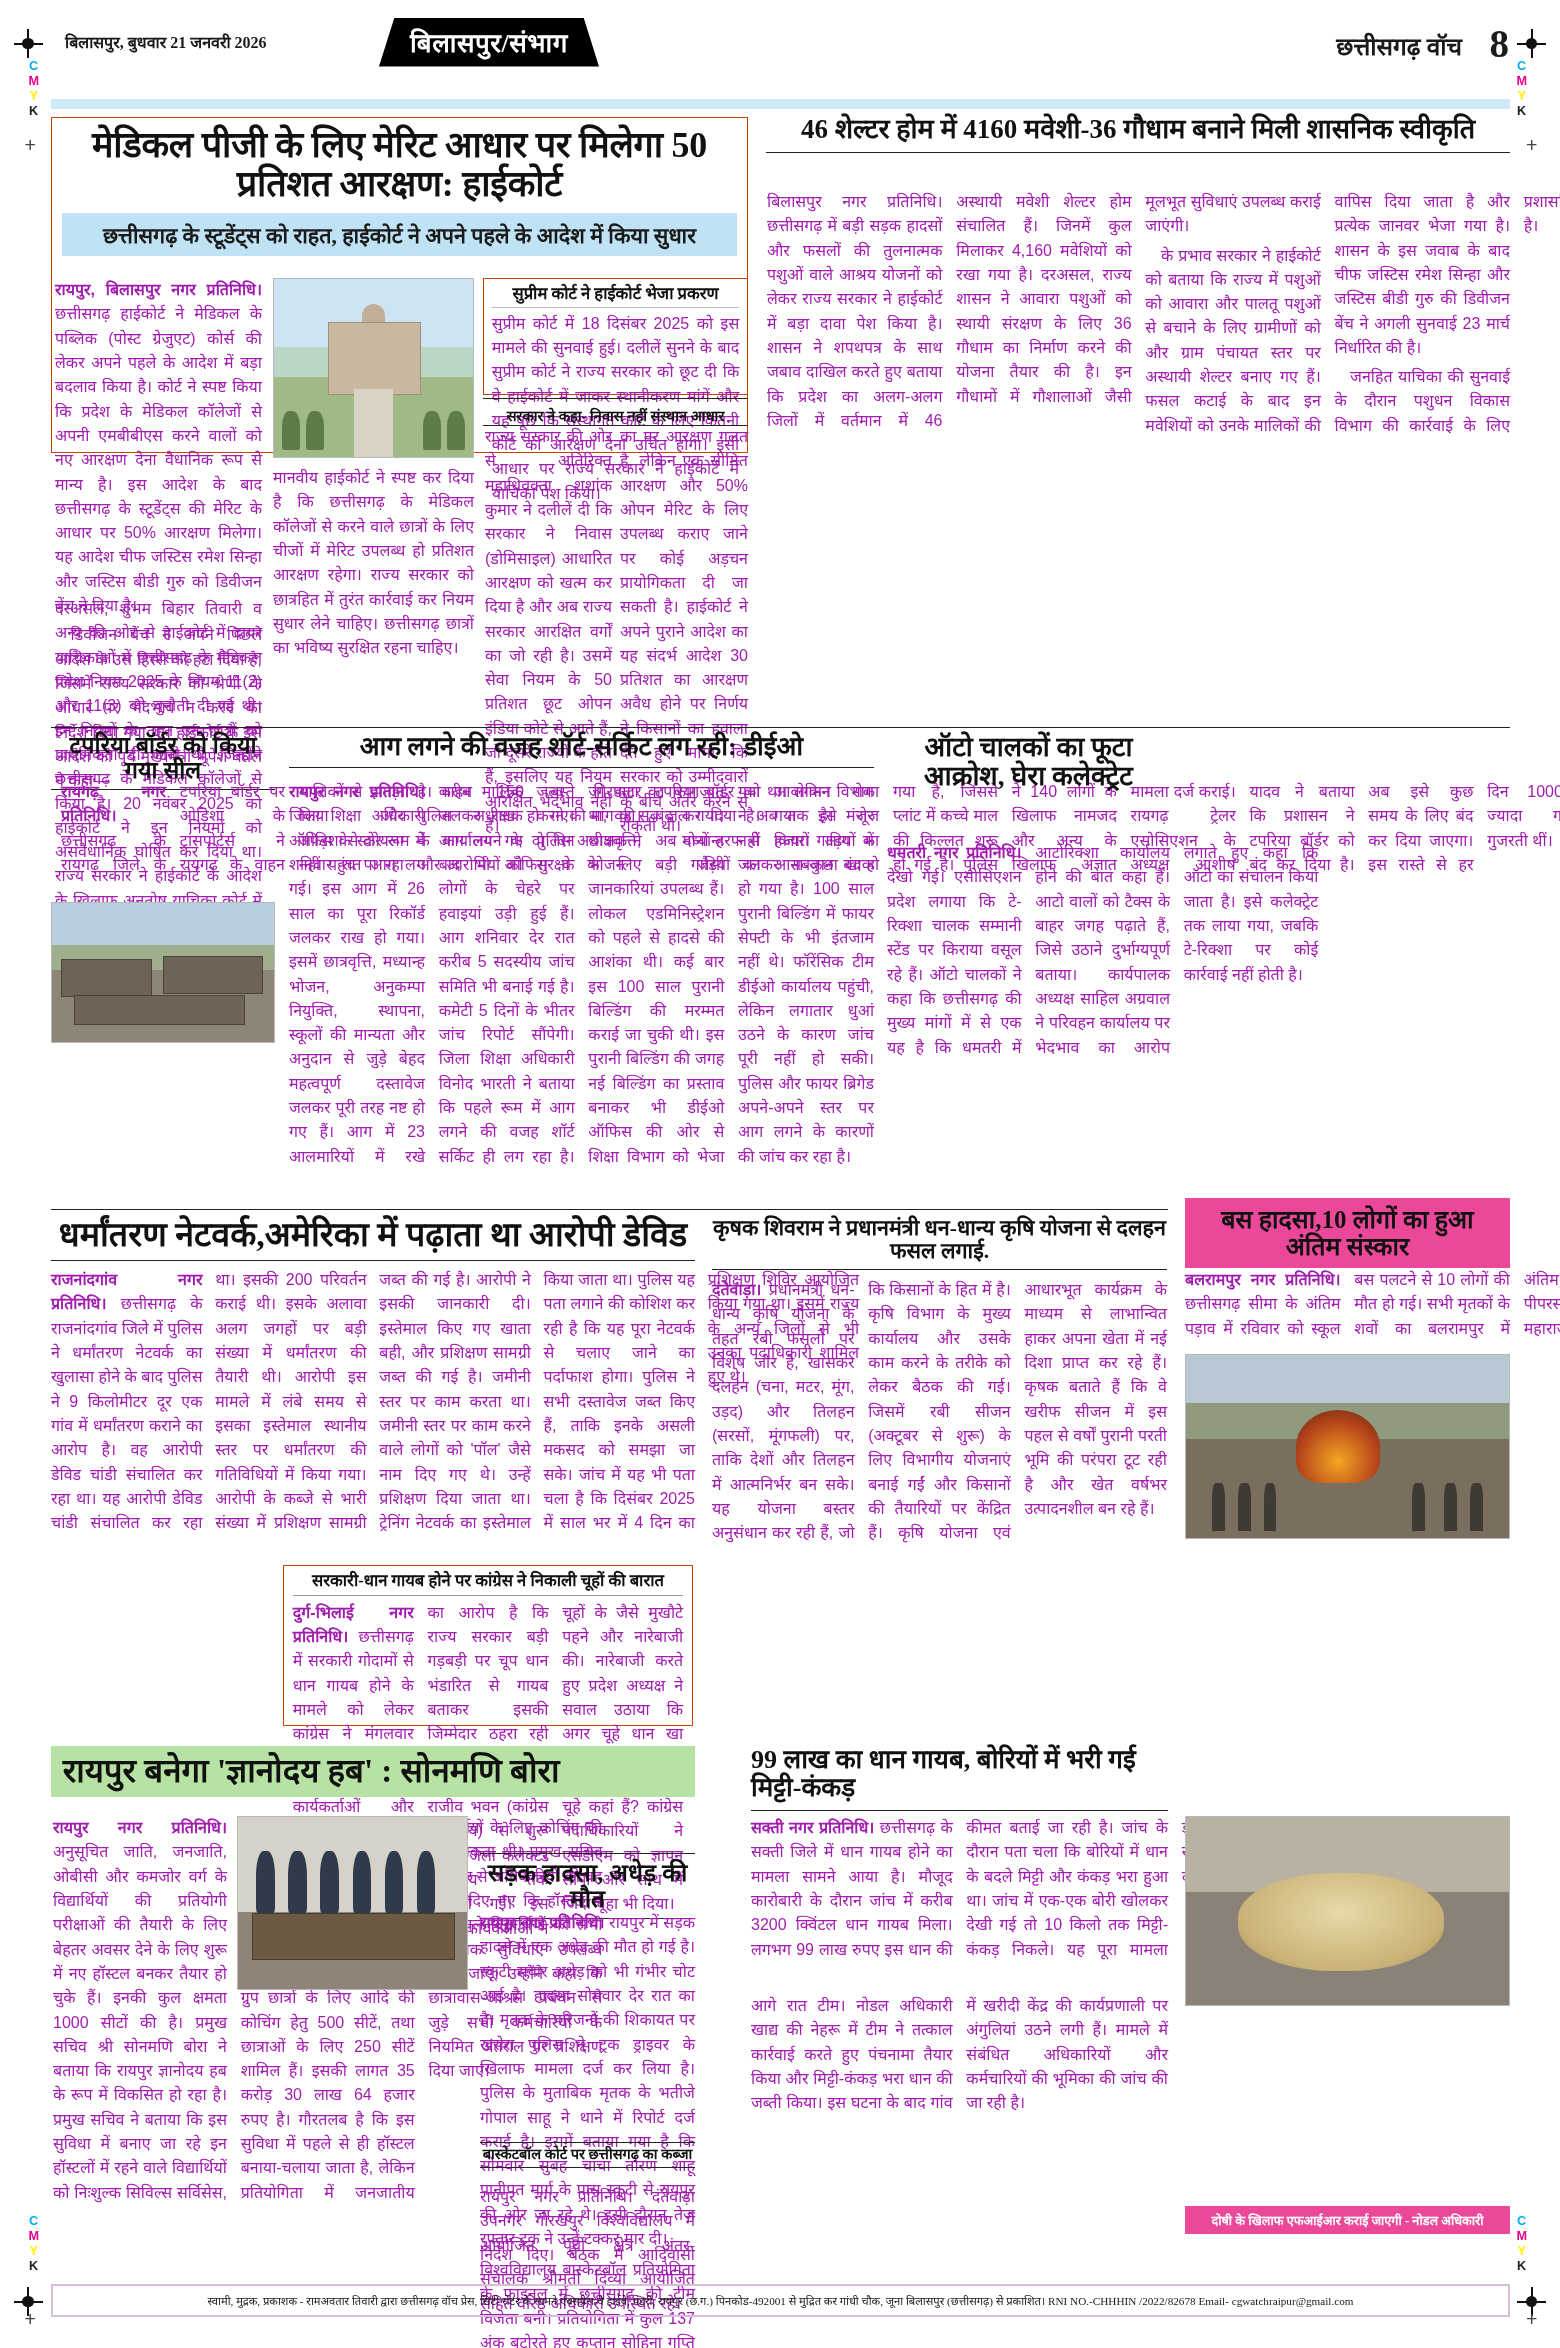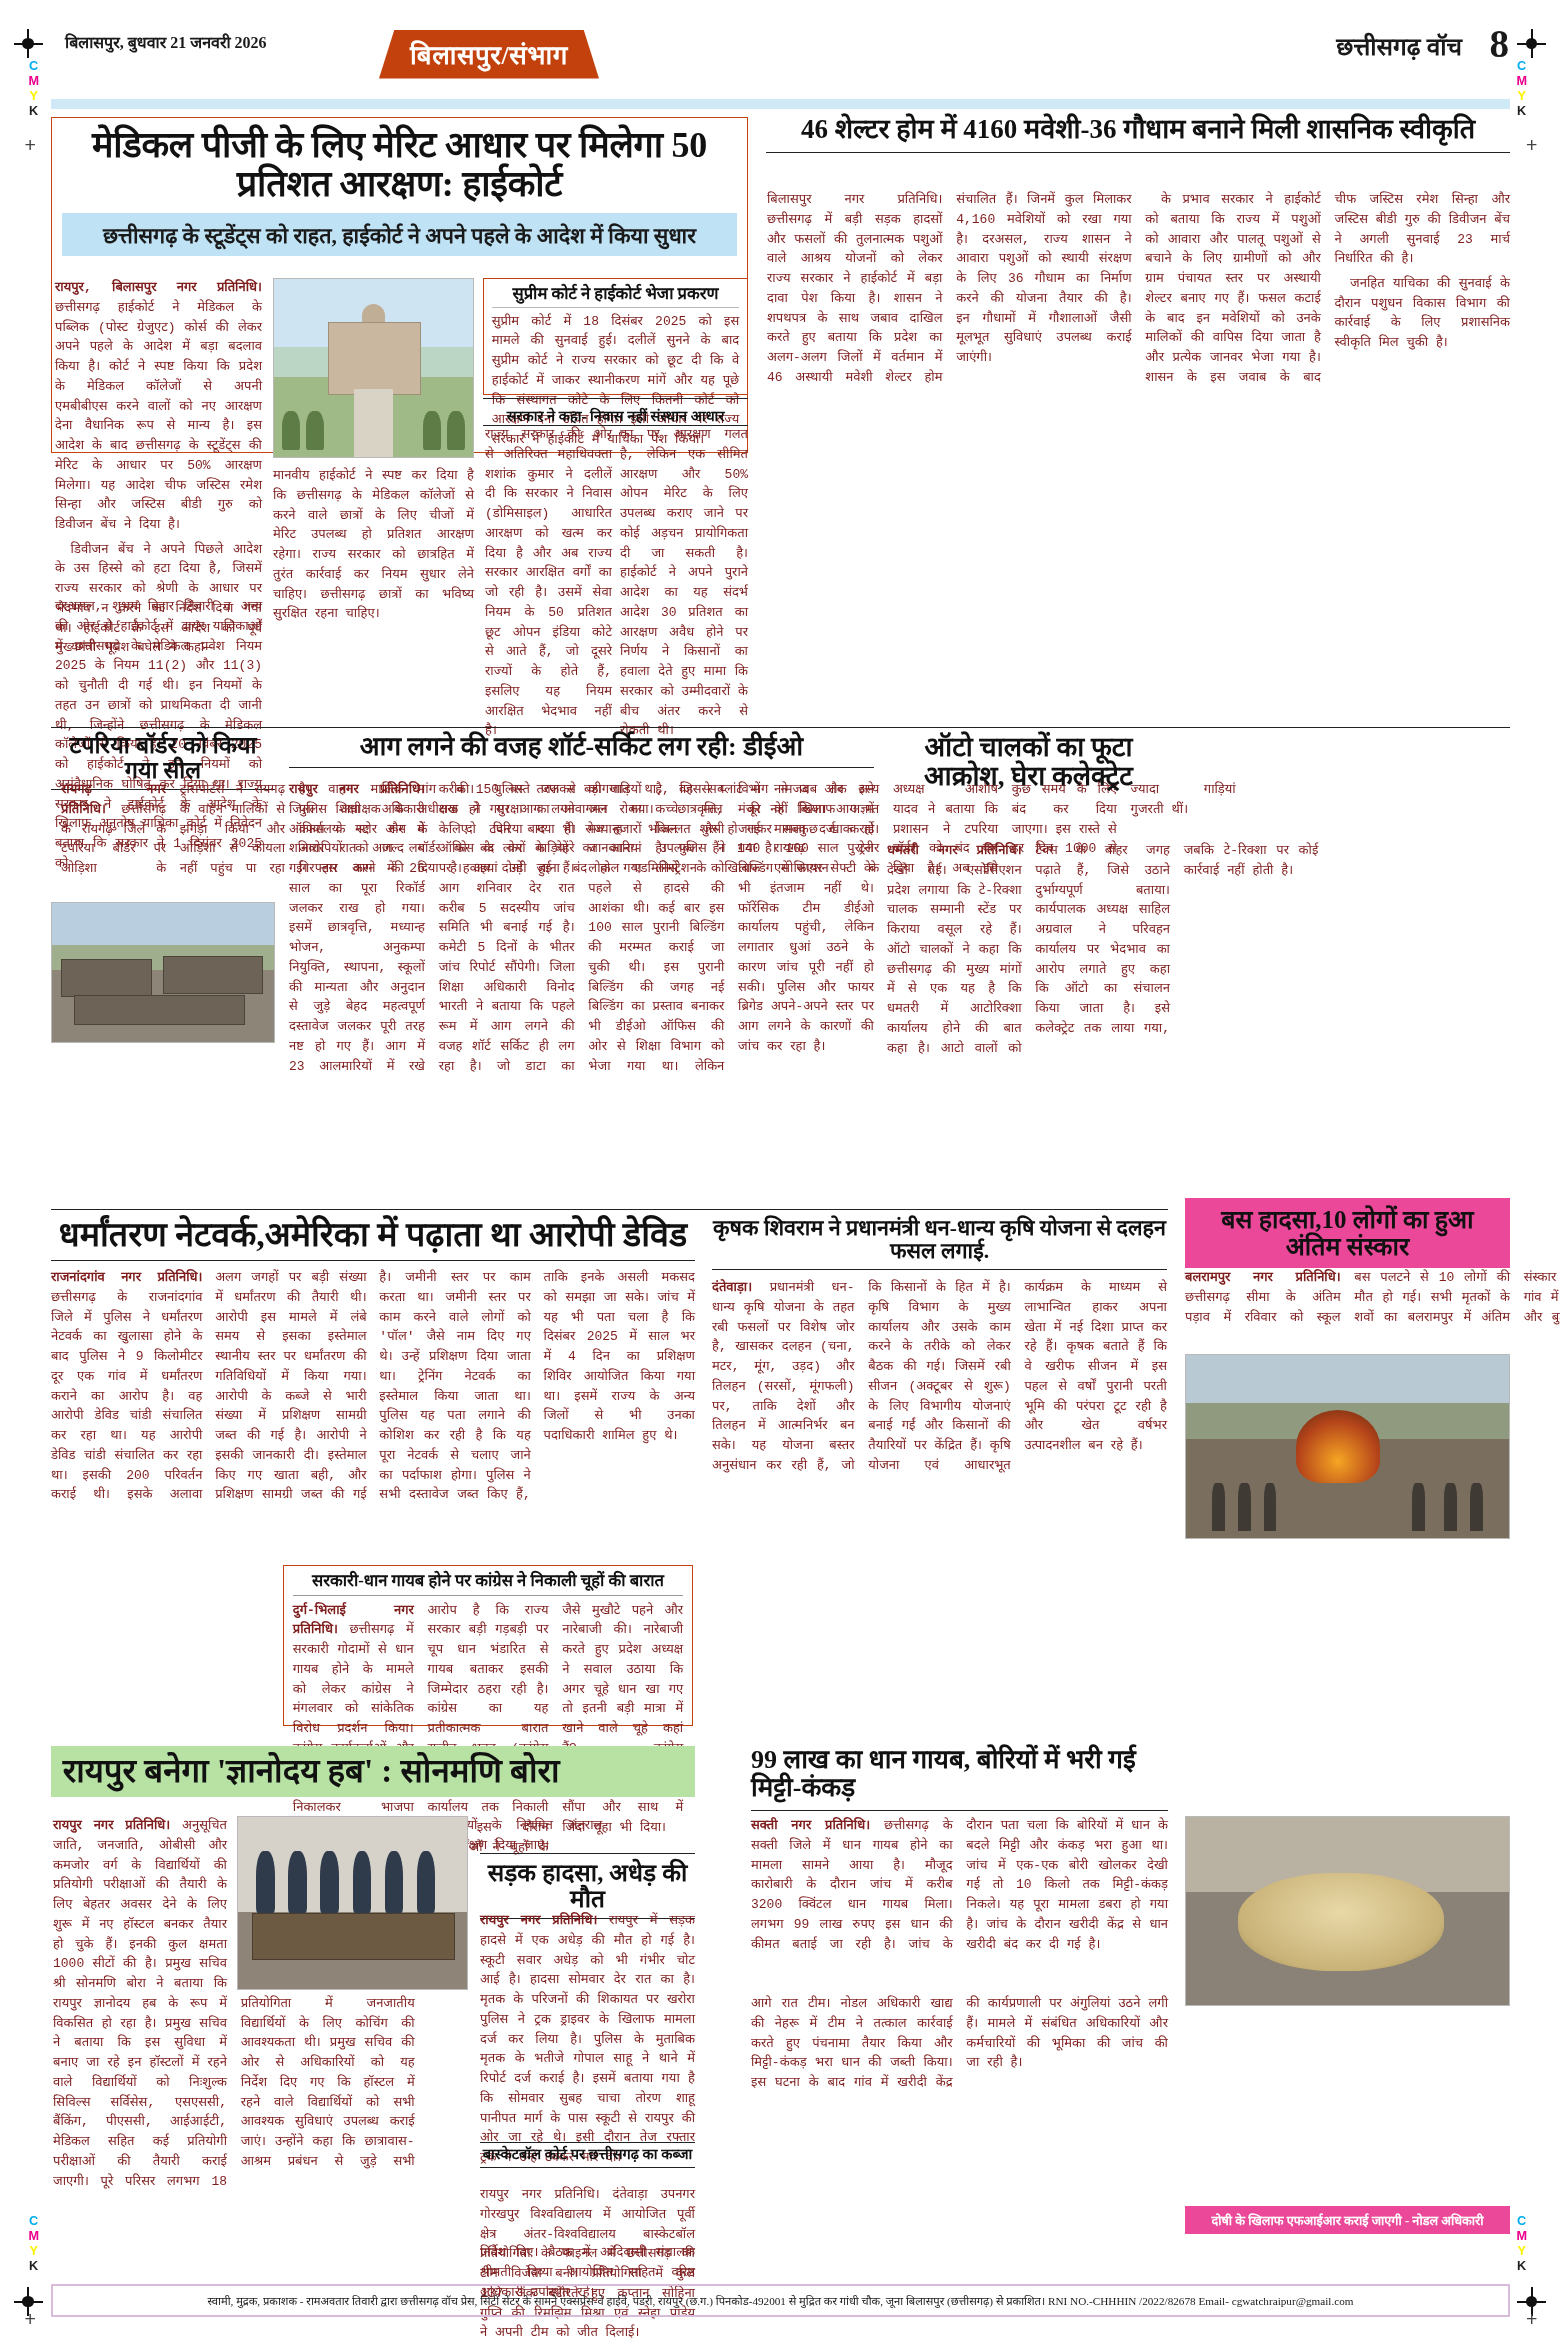--- a/index.html
+++ b/index.html
@@ -12,36 +12,36 @@
   .reg:after{content:"";position:absolute;top:13.7px;left:0;height:2px;width:29px;background:#111;}
   .regdot{position:absolute;left:8.8px;top:8.8px;width:11.7px;height:11.7px;border-radius:50%;background:#111;}
   .plus{position:absolute;width:21.5px;height:21.5px;color:#444;font-size:19.5px;line-height:21.5px;text-align:center;font-family:"Liberation Sans",sans-serif;}
   .cmyk{position:absolute;font-family:"Liberation Sans",sans-serif;font-weight:700;font-size:12.7px;letter-spacing:1px;
         writing-mode:vertical-rl;text-orientation:upright;line-height:12.7px;}
   .cmyk .c{color:#00aeef}.cmyk .m{color:#ec008c}.cmyk .y{color:#fff200}.cmyk .k{color:#231f20}
 
   
   .masthead{position:absolute;left:0;top:17.6px;width:1560px;height:57px;}
   .md-date{position:absolute;left:57px;top:13.7px;font-size:16px;font-weight:700;font-family:"Liberation Serif",serif;margin-left:8px;}
-  .md-center{position:absolute;left:379px;top:0;width:220px;height:49px;background:#c2410c;
-    clip-path:polygon(7% 0,93% 0,100% 100%,0 100%);display:flex;align-items:center;justify-content:center;margin-top:12px;}
+  .md-center{position:absolute;left:379px;top:0;width:220px;height:49px;background:#000000;
+    clip-path:polygon(7% 0,93% 0,100% 100%,0 100%);display:flex;align-items:center;justify-content:center;}
   .md-center span{color:#fff;font-size:26px;font-weight:700;letter-spacing:0.5px;}
   .md-brand{position:absolute;right:98px;top:11.7px;font-size:24.4px;font-weight:700;}
   .md-pageno{position:absolute;right:51px;top:3.9px;font-size:39px;font-weight:700;font-family:"Liberation Serif",serif;}
 
   .bluebar{position:absolute;left:51px;top:99px;width:1459px;height:9.8px;background:#cfe9f7;}
 
   
   .box{position:absolute;box-sizing:border-box;}
   .hl{font-weight:700;line-height:1.08;color:#111;}
   .hl-xl{font-size:39px;}
   .hl-sm{font-size:21.5px;}
   .kicker{background:#bfe3f5;padding:6.8px 9.8px;font-size:21.5px;font-weight:700;text-align:center;}
-  .body{font-size:13px;line-height:1.52;text-align:justify;color:#7f1d1d;
-        font-family:Liberation Mono, monospace;}
+  .body{font-size:16px;line-height:1.52;text-align:justify;color:#a21caf;
+        font-family:Liberation Sans, sans-serif;}
   .body p{margin:0 0 4.9px 0;text-indent:15.6px;}
   .body p.first{text-indent:0;}
   .byline{font-weight:700;}
   .cols2{column-count:2;column-gap:13.7px;}
   .cols3{column-count:3;column-gap:13.7px;}
   .thinbox{border:1px solid #c2410c;}
   .blackbar{background:#ec4899;color:#fff;font-weight:700;text-align:center;}
 
   
   .photo{position:absolute;overflow:hidden;border:1px solid #b9b9b9;box-sizing:border-box;}

